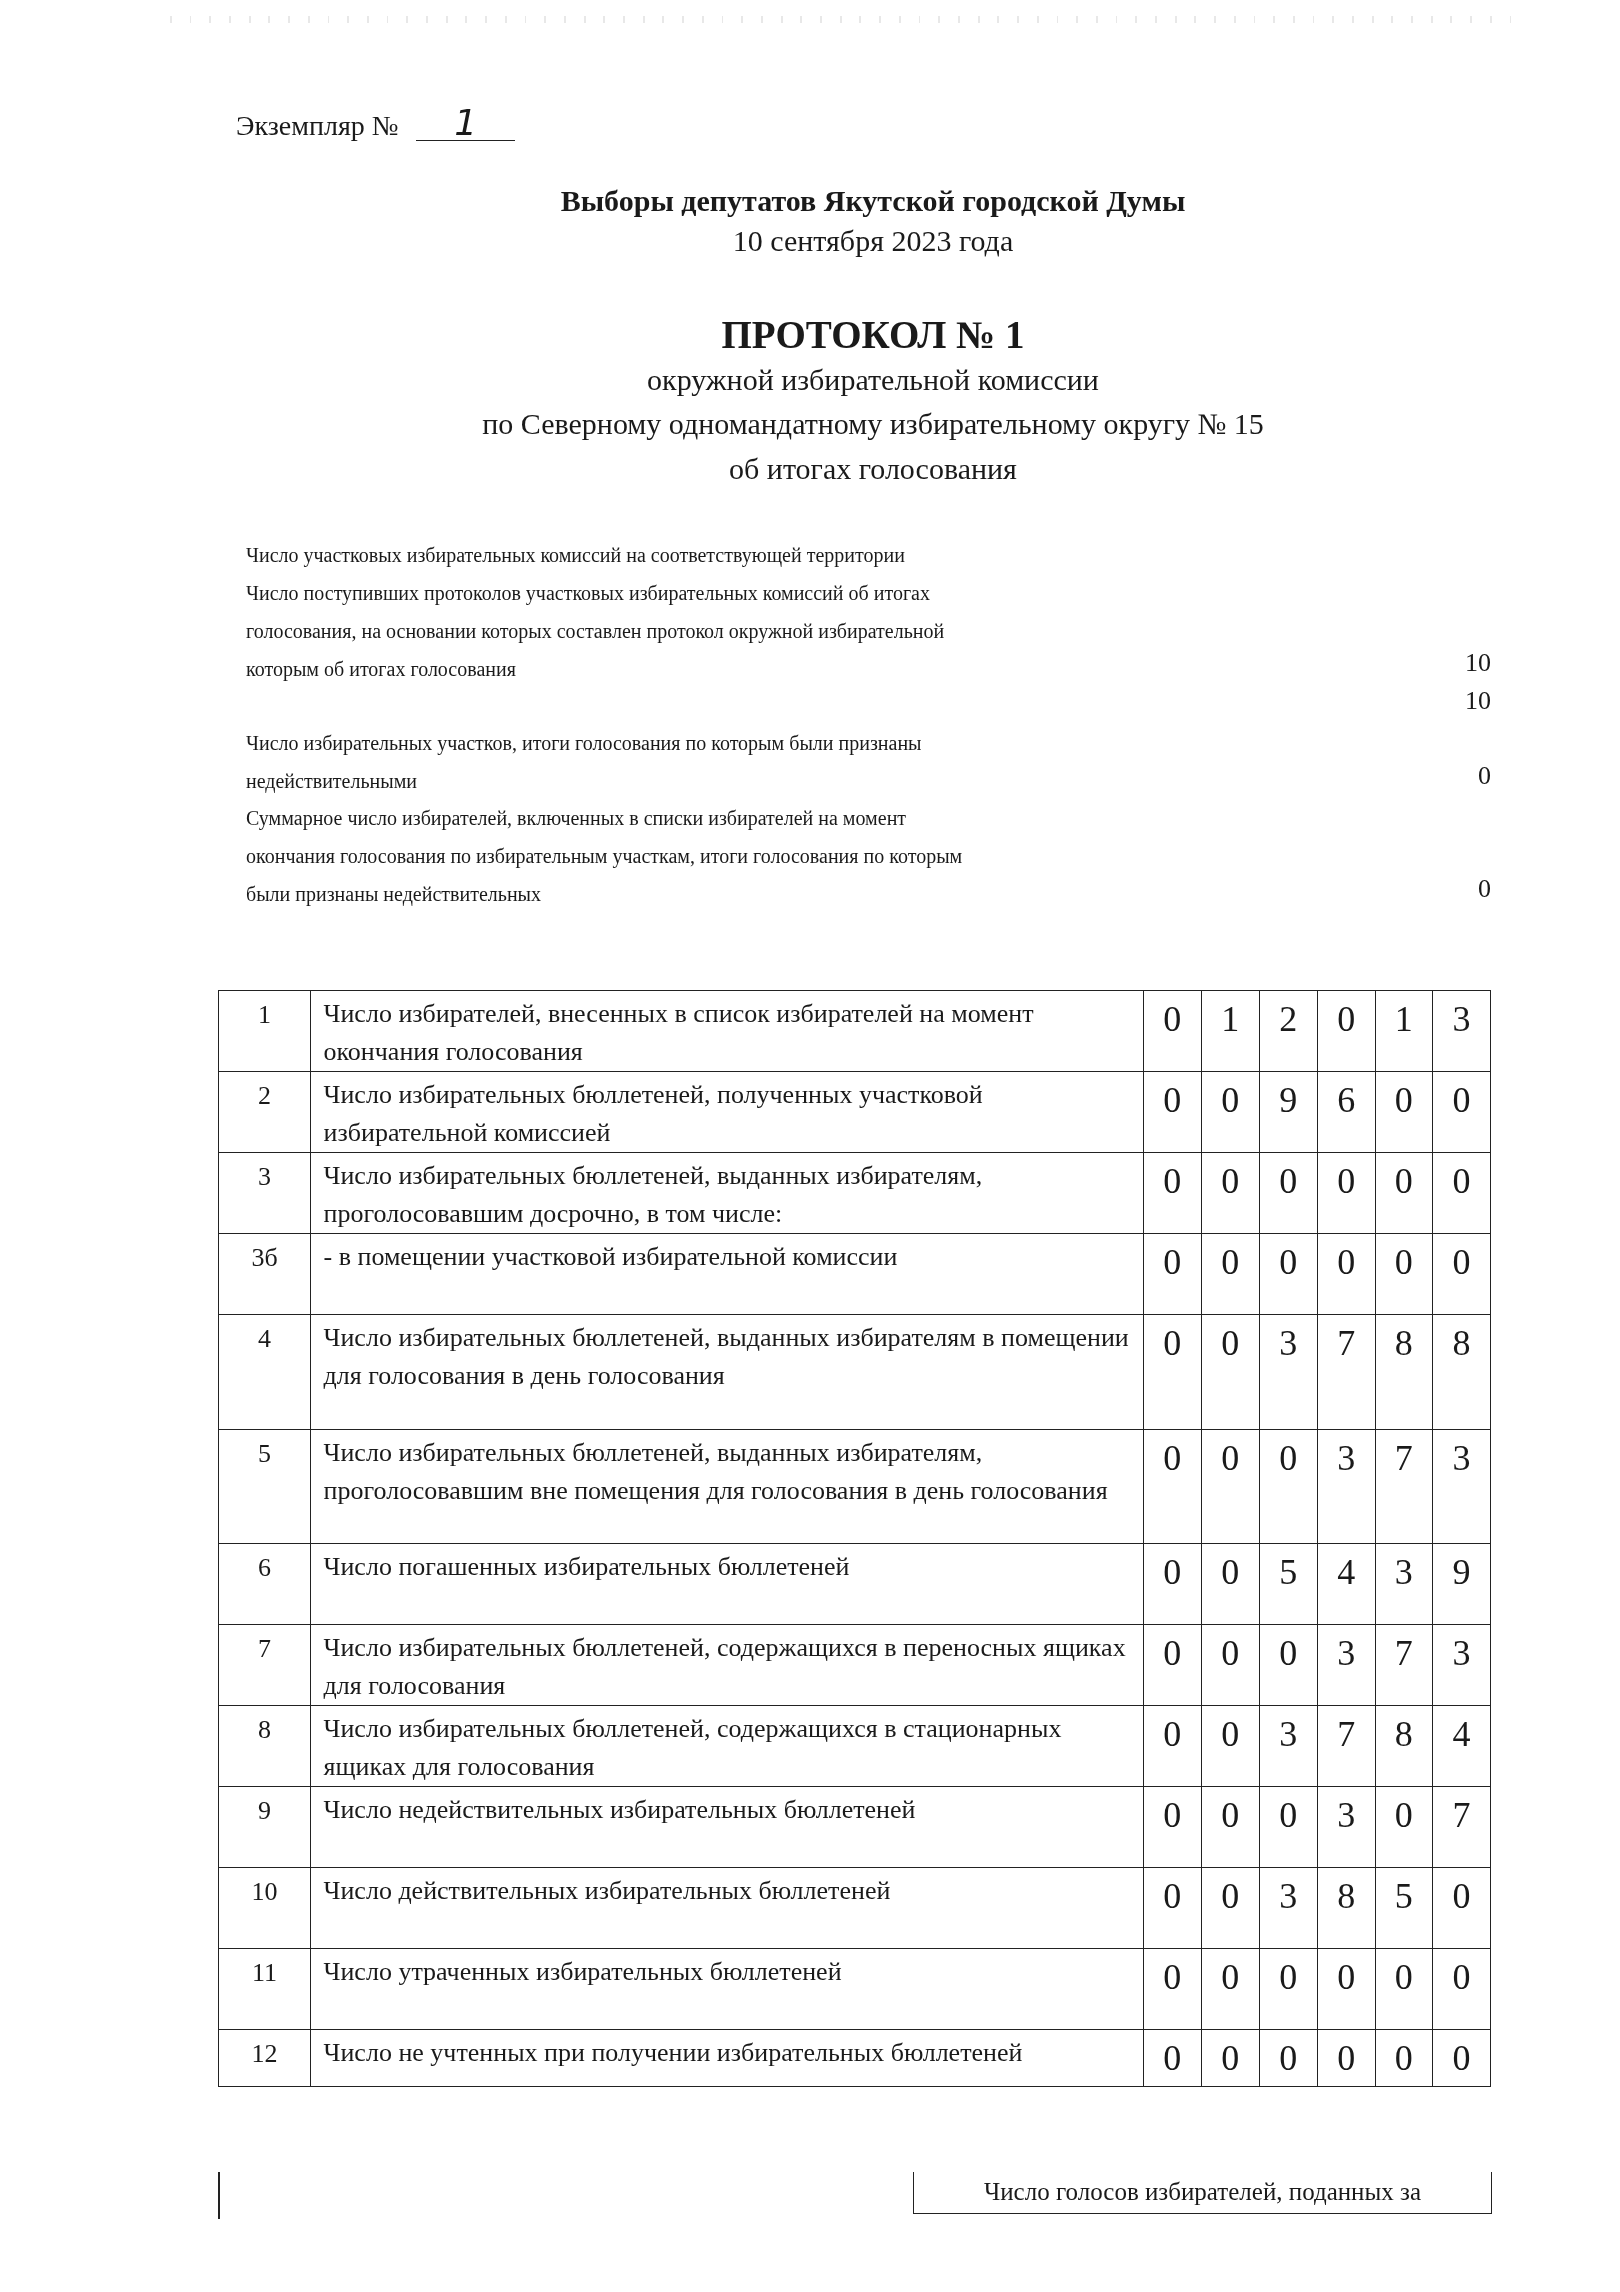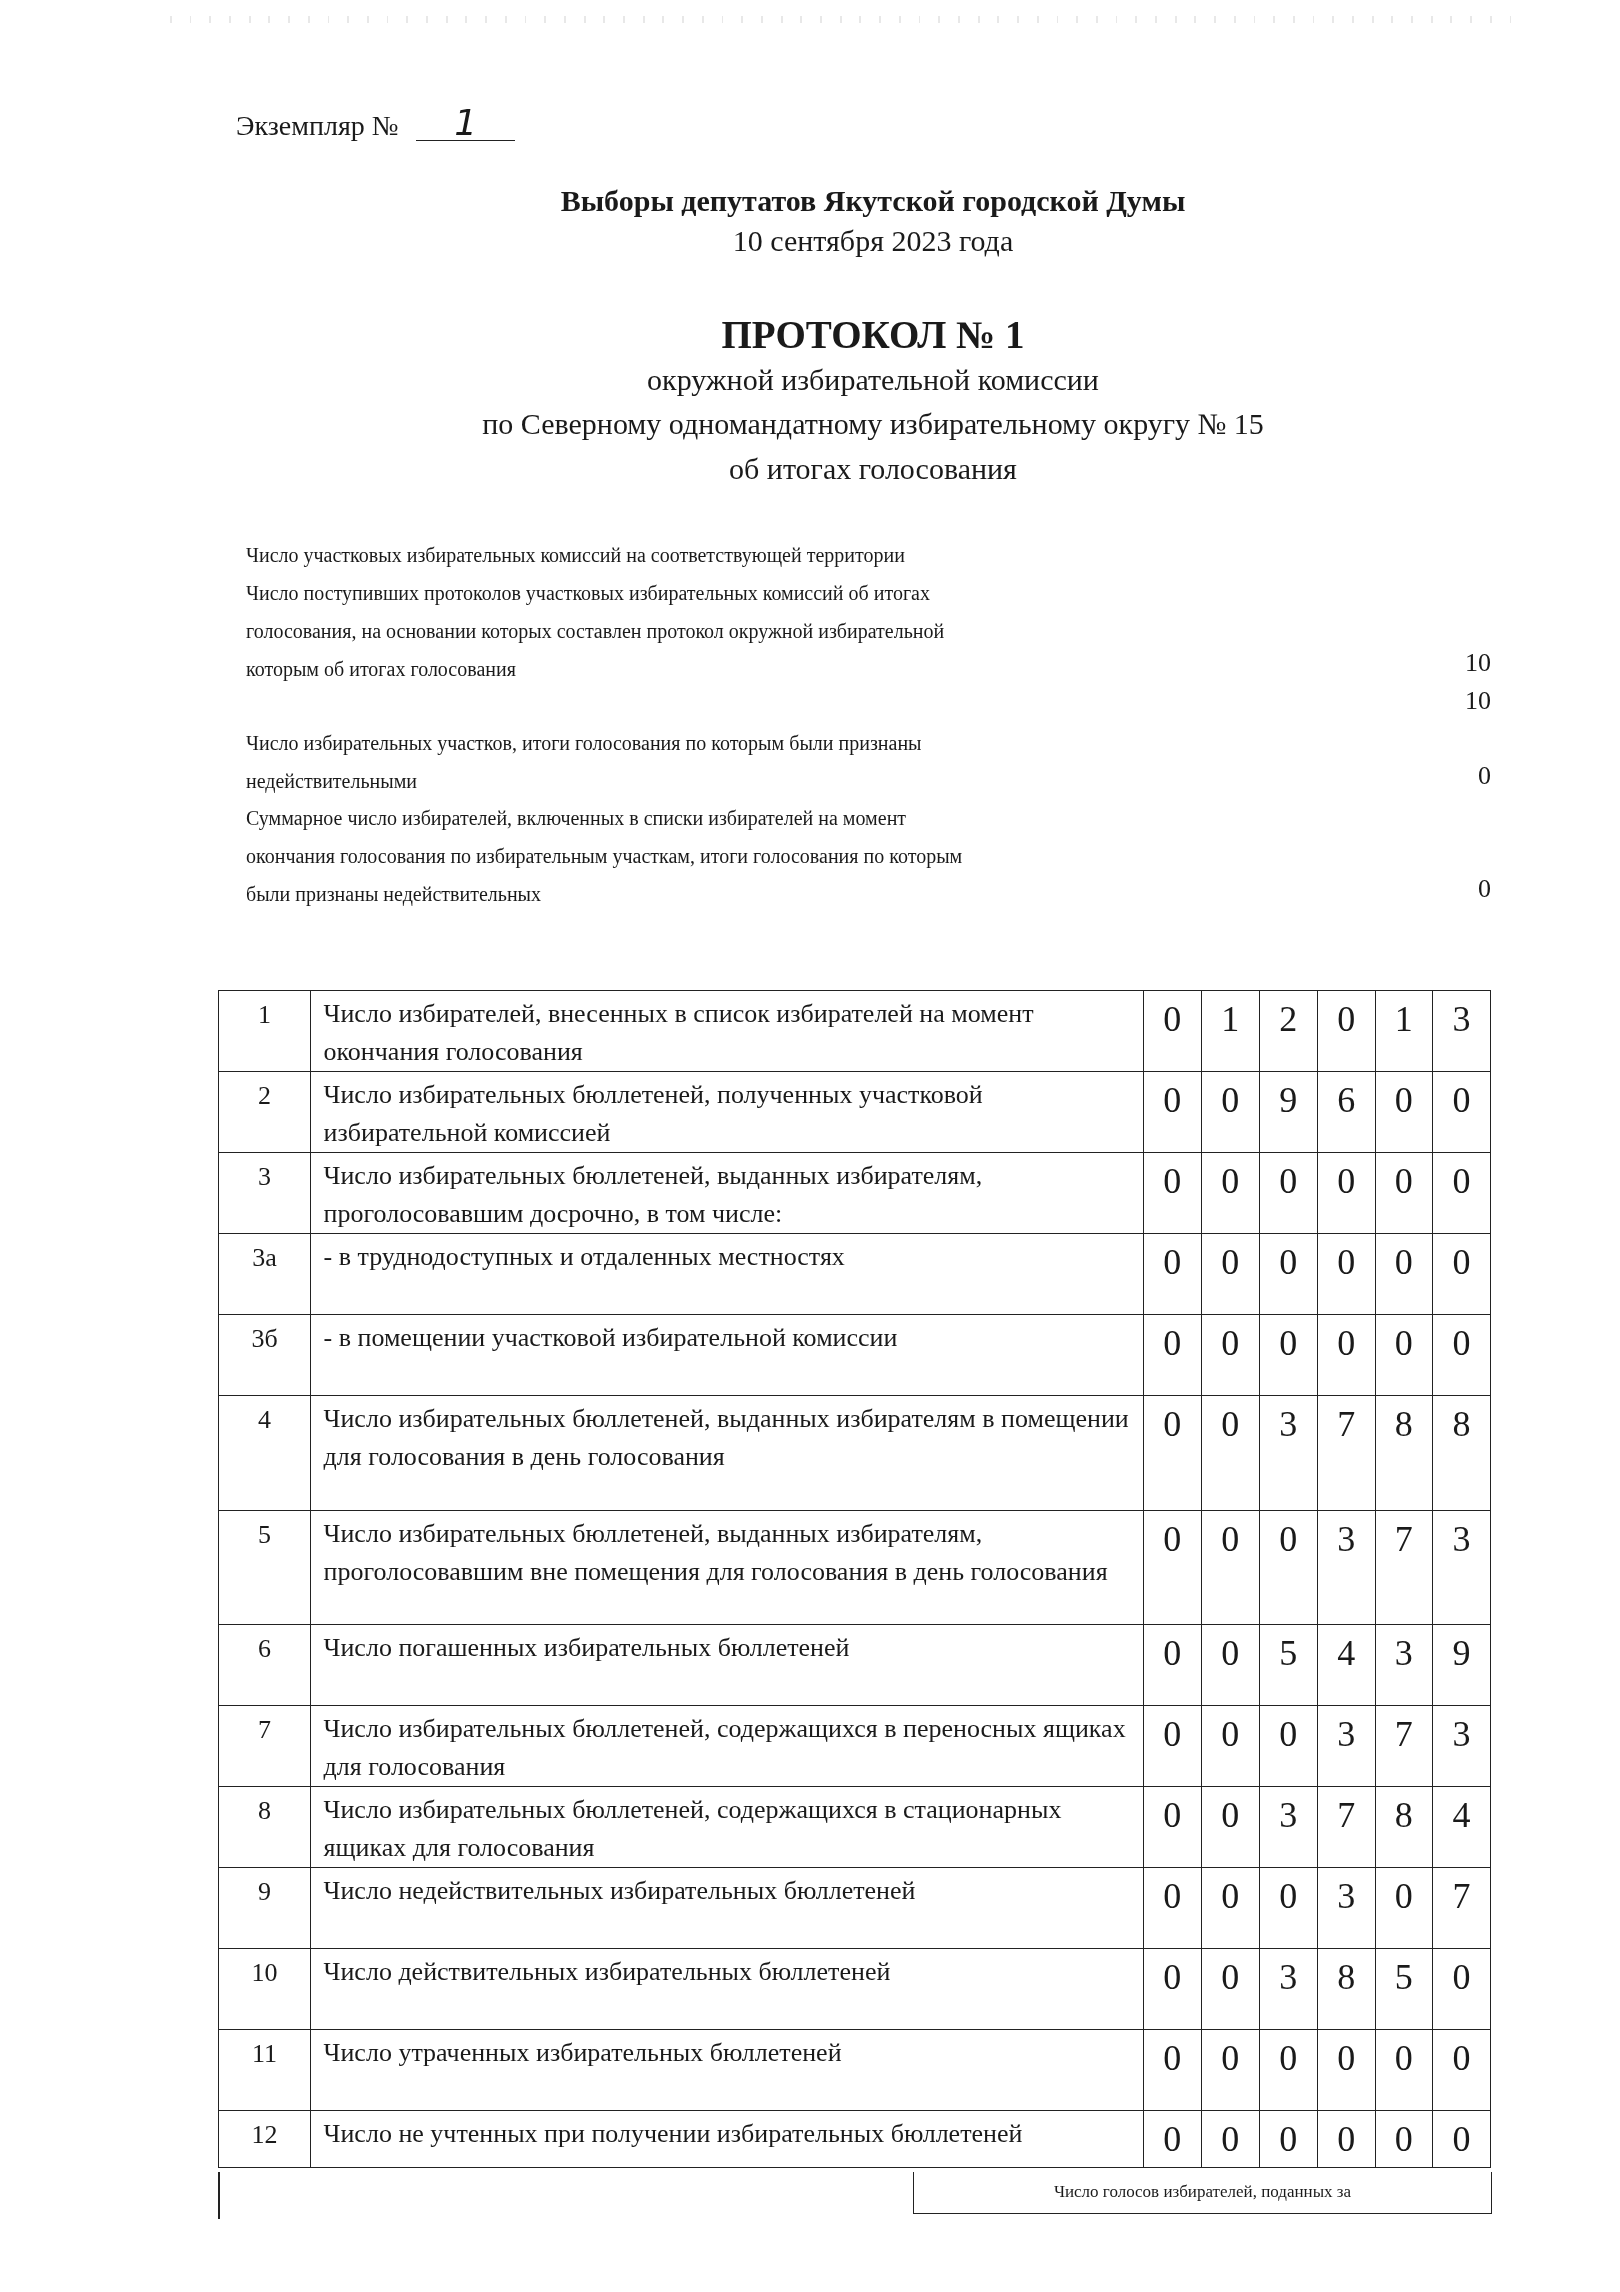--- a/index.html
+++ b/index.html
@@ -18,21 +18,21 @@
   .t-sub3 { top: 452px; font-size: 30px; }
   .intro { left: 230px; width: 1191px; font-size: 20px; line-height: 38px; margin-left: 16px; }
   .intro-val { left: 1437px; width: 54px; text-align: right; font-size: 26px; }
 
   table.proto { position: absolute; left: 218px; top: 990px; width: 1273px; border-collapse: collapse; table-layout: fixed; }
   table.proto td { border: 1.8px solid #222; vertical-align: top; padding: 0; }
   td.num { width: 90px; text-align: center; font-size: 26px; padding-top: 9px !important; }
   td.label { width: 831px; font-size: 26px; line-height: 38px; padding: 3.6px 9px 0 12.5px !important; }
   td.digit { width: 56px; text-align: center; font-size: 36px; padding-top: 7.2px !important; }
   .bottom-box { left: 913px; top: 2172px; width: 577px; height: 41px; border: 1.8px solid #222; border-top: none;
-                font-size: 17px; text-align: center; line-height: 39px; }
+                font-size: 25px; text-align: center; line-height: 39px; }
   .bottom-left-line { left: 218px; top: 2172px; width: 1.8px; height: 47px; background: #222; }
   .scan-dots { left: 170px; top: 16px; width: 1343px; height: 7.2px;
                background: repeating-linear-gradient(90deg, rgba(0,0,0,0.18) 0 1.8px, transparent 1.8px 19.7px); opacity: 0.5; }
 </style>
 </head>
 <body>
 
 <div class="abs scan-dots"></div>
 
 <div class="abs copy-line">
@@ -104,30 +104,20 @@
       <tr style="height: 81px;">
         <td class="num">3</td>
         <td class="label">Число избирательных бюллетеней, выданных избирателям, проголосовавшим досрочно, в том числе:</td>
         <td class="digit">0</td>
         <td class="digit">0</td>
         <td class="digit">0</td>
         <td class="digit">0</td>
         <td class="digit">0</td>
         <td class="digit">0</td>
       </tr>
-      <tr style="height: 81px;">
-        <td class="num">3а</td>
-        <td class="label">- в труднодоступных и отдаленных местностях</td>
-        <td class="digit">0</td>
-        <td class="digit">0</td>
-        <td class="digit">0</td>
-        <td class="digit">0</td>
-        <td class="digit">0</td>
-        <td class="digit">0</td>
-      </tr>
       <tr style="height: 81px; padding-left: 44px;">
         <td class="num">3б</td>
         <td class="label">- в помещении участковой избирательной комиссии</td>
         <td class="digit">0</td>
         <td class="digit">0</td>
         <td class="digit">0</td>
         <td class="digit">0</td>
         <td class="digit">0</td>
         <td class="digit">0</td>
       </tr>

